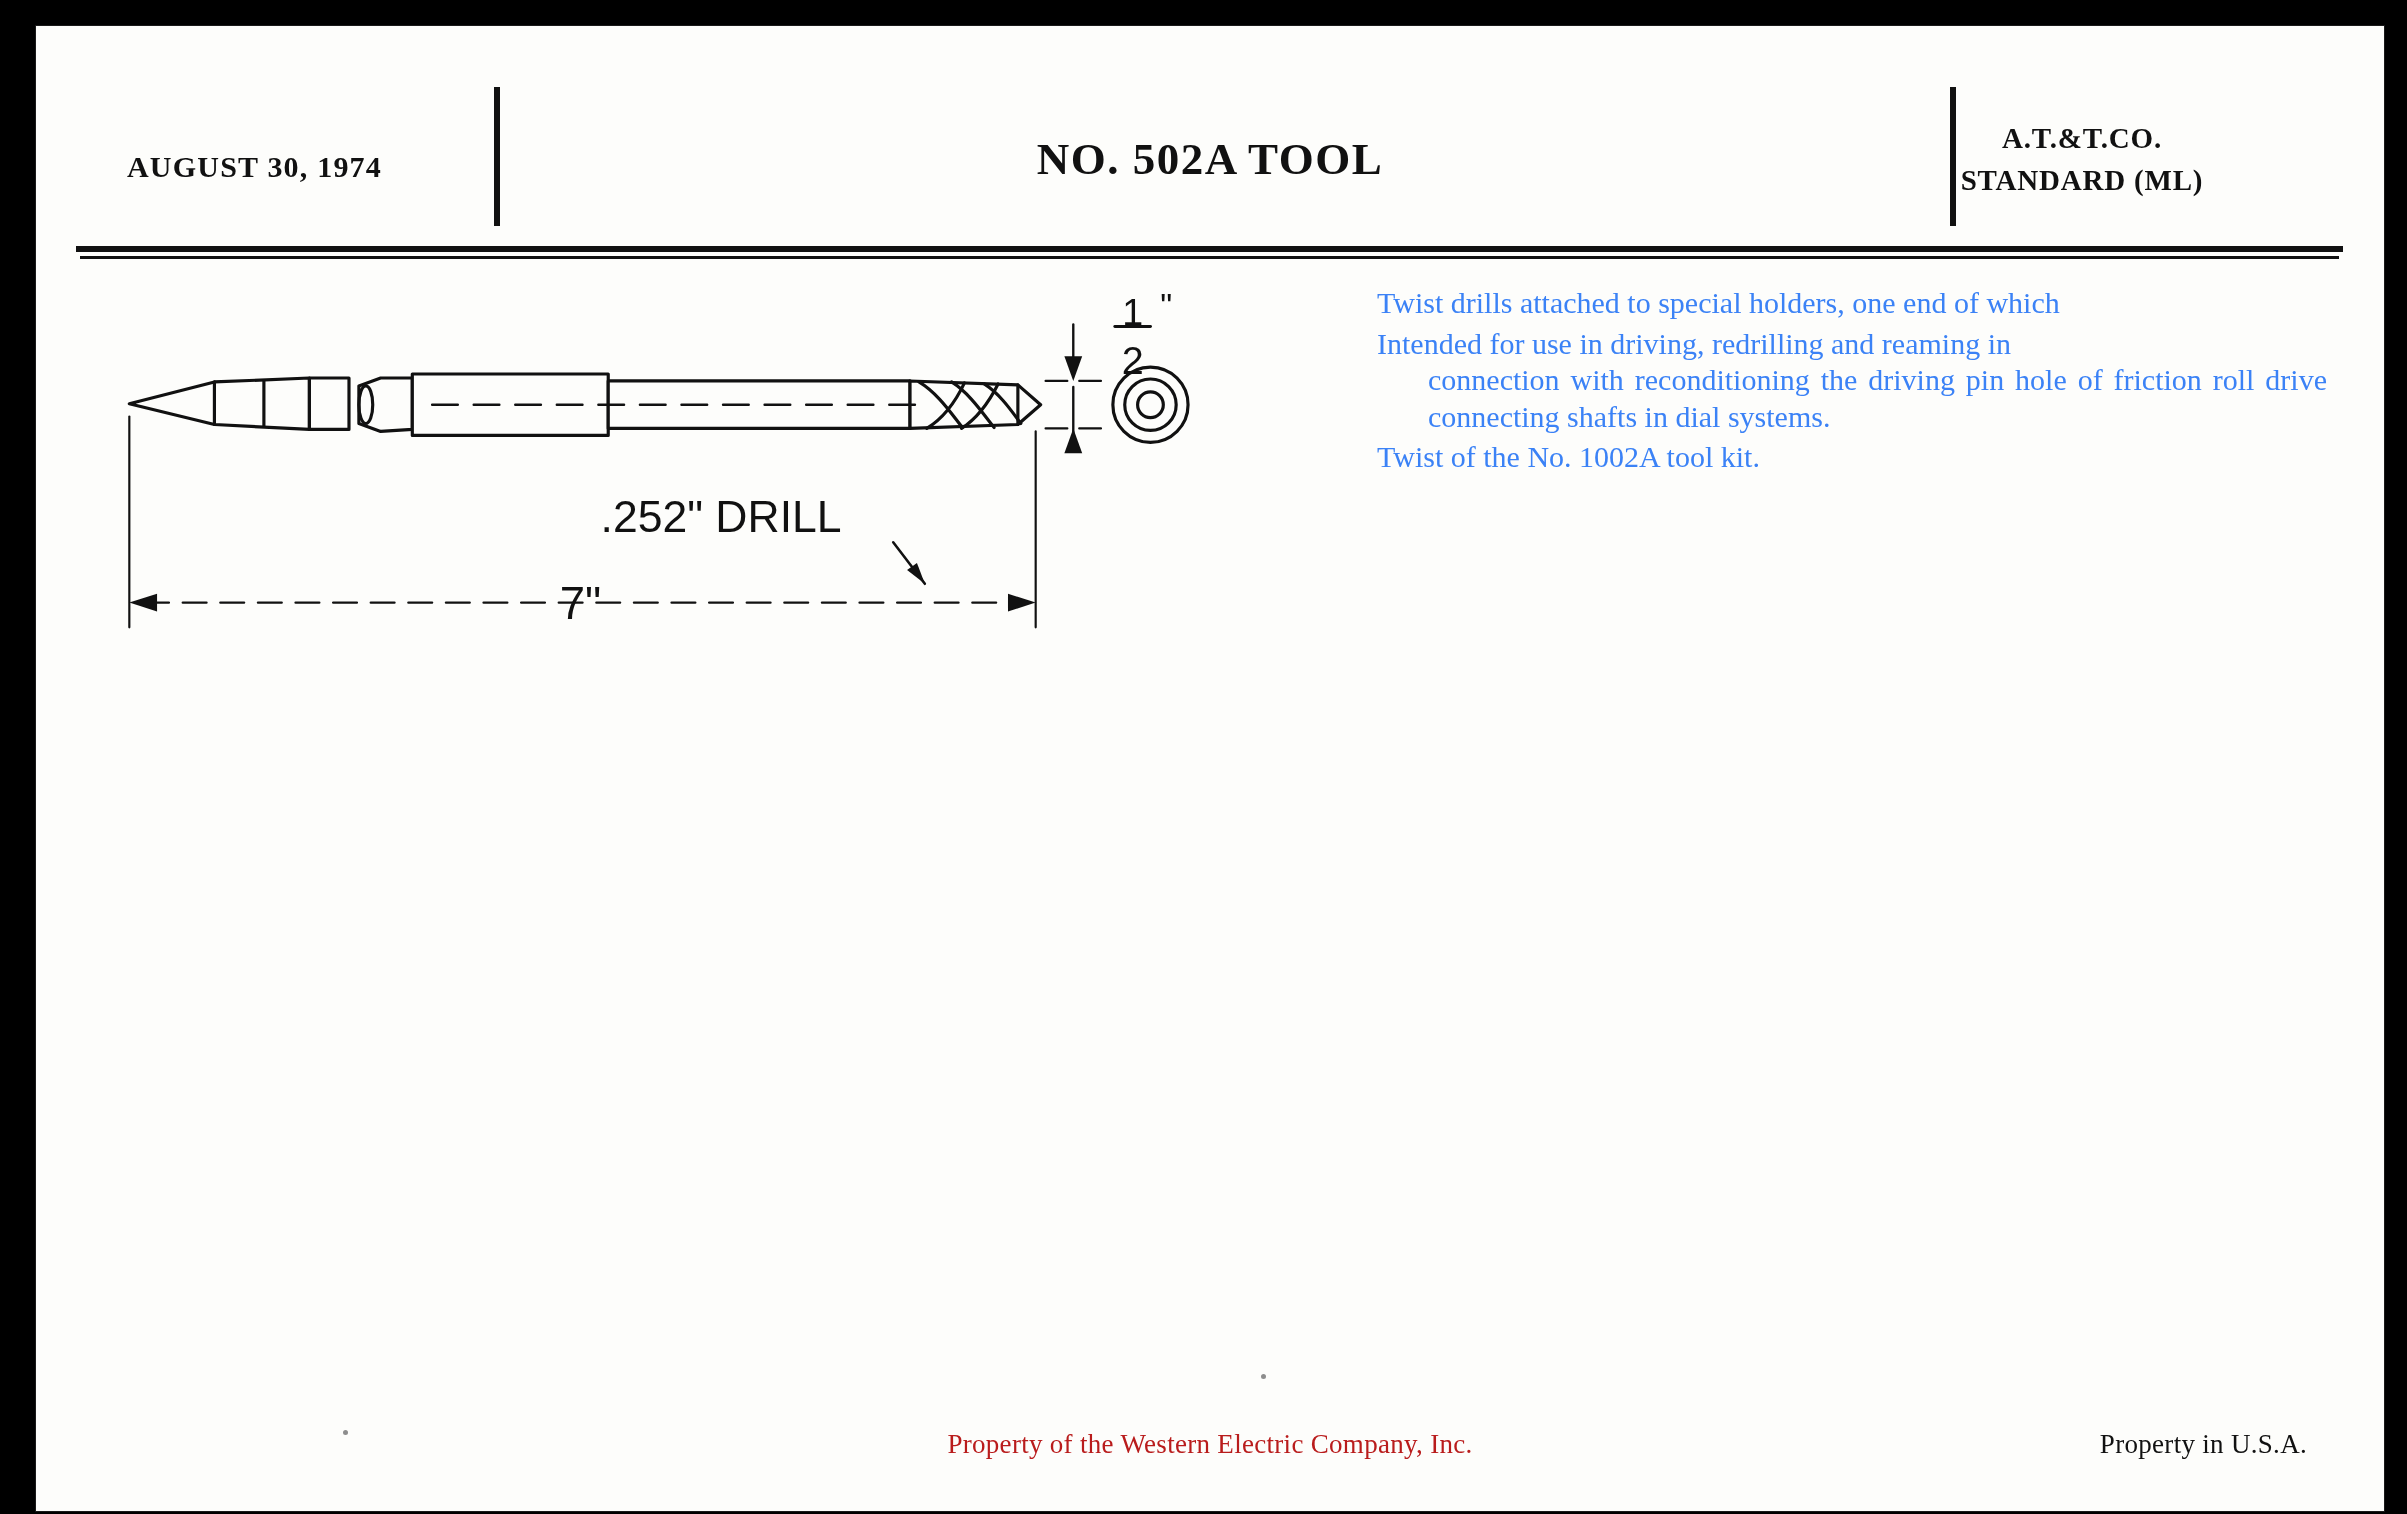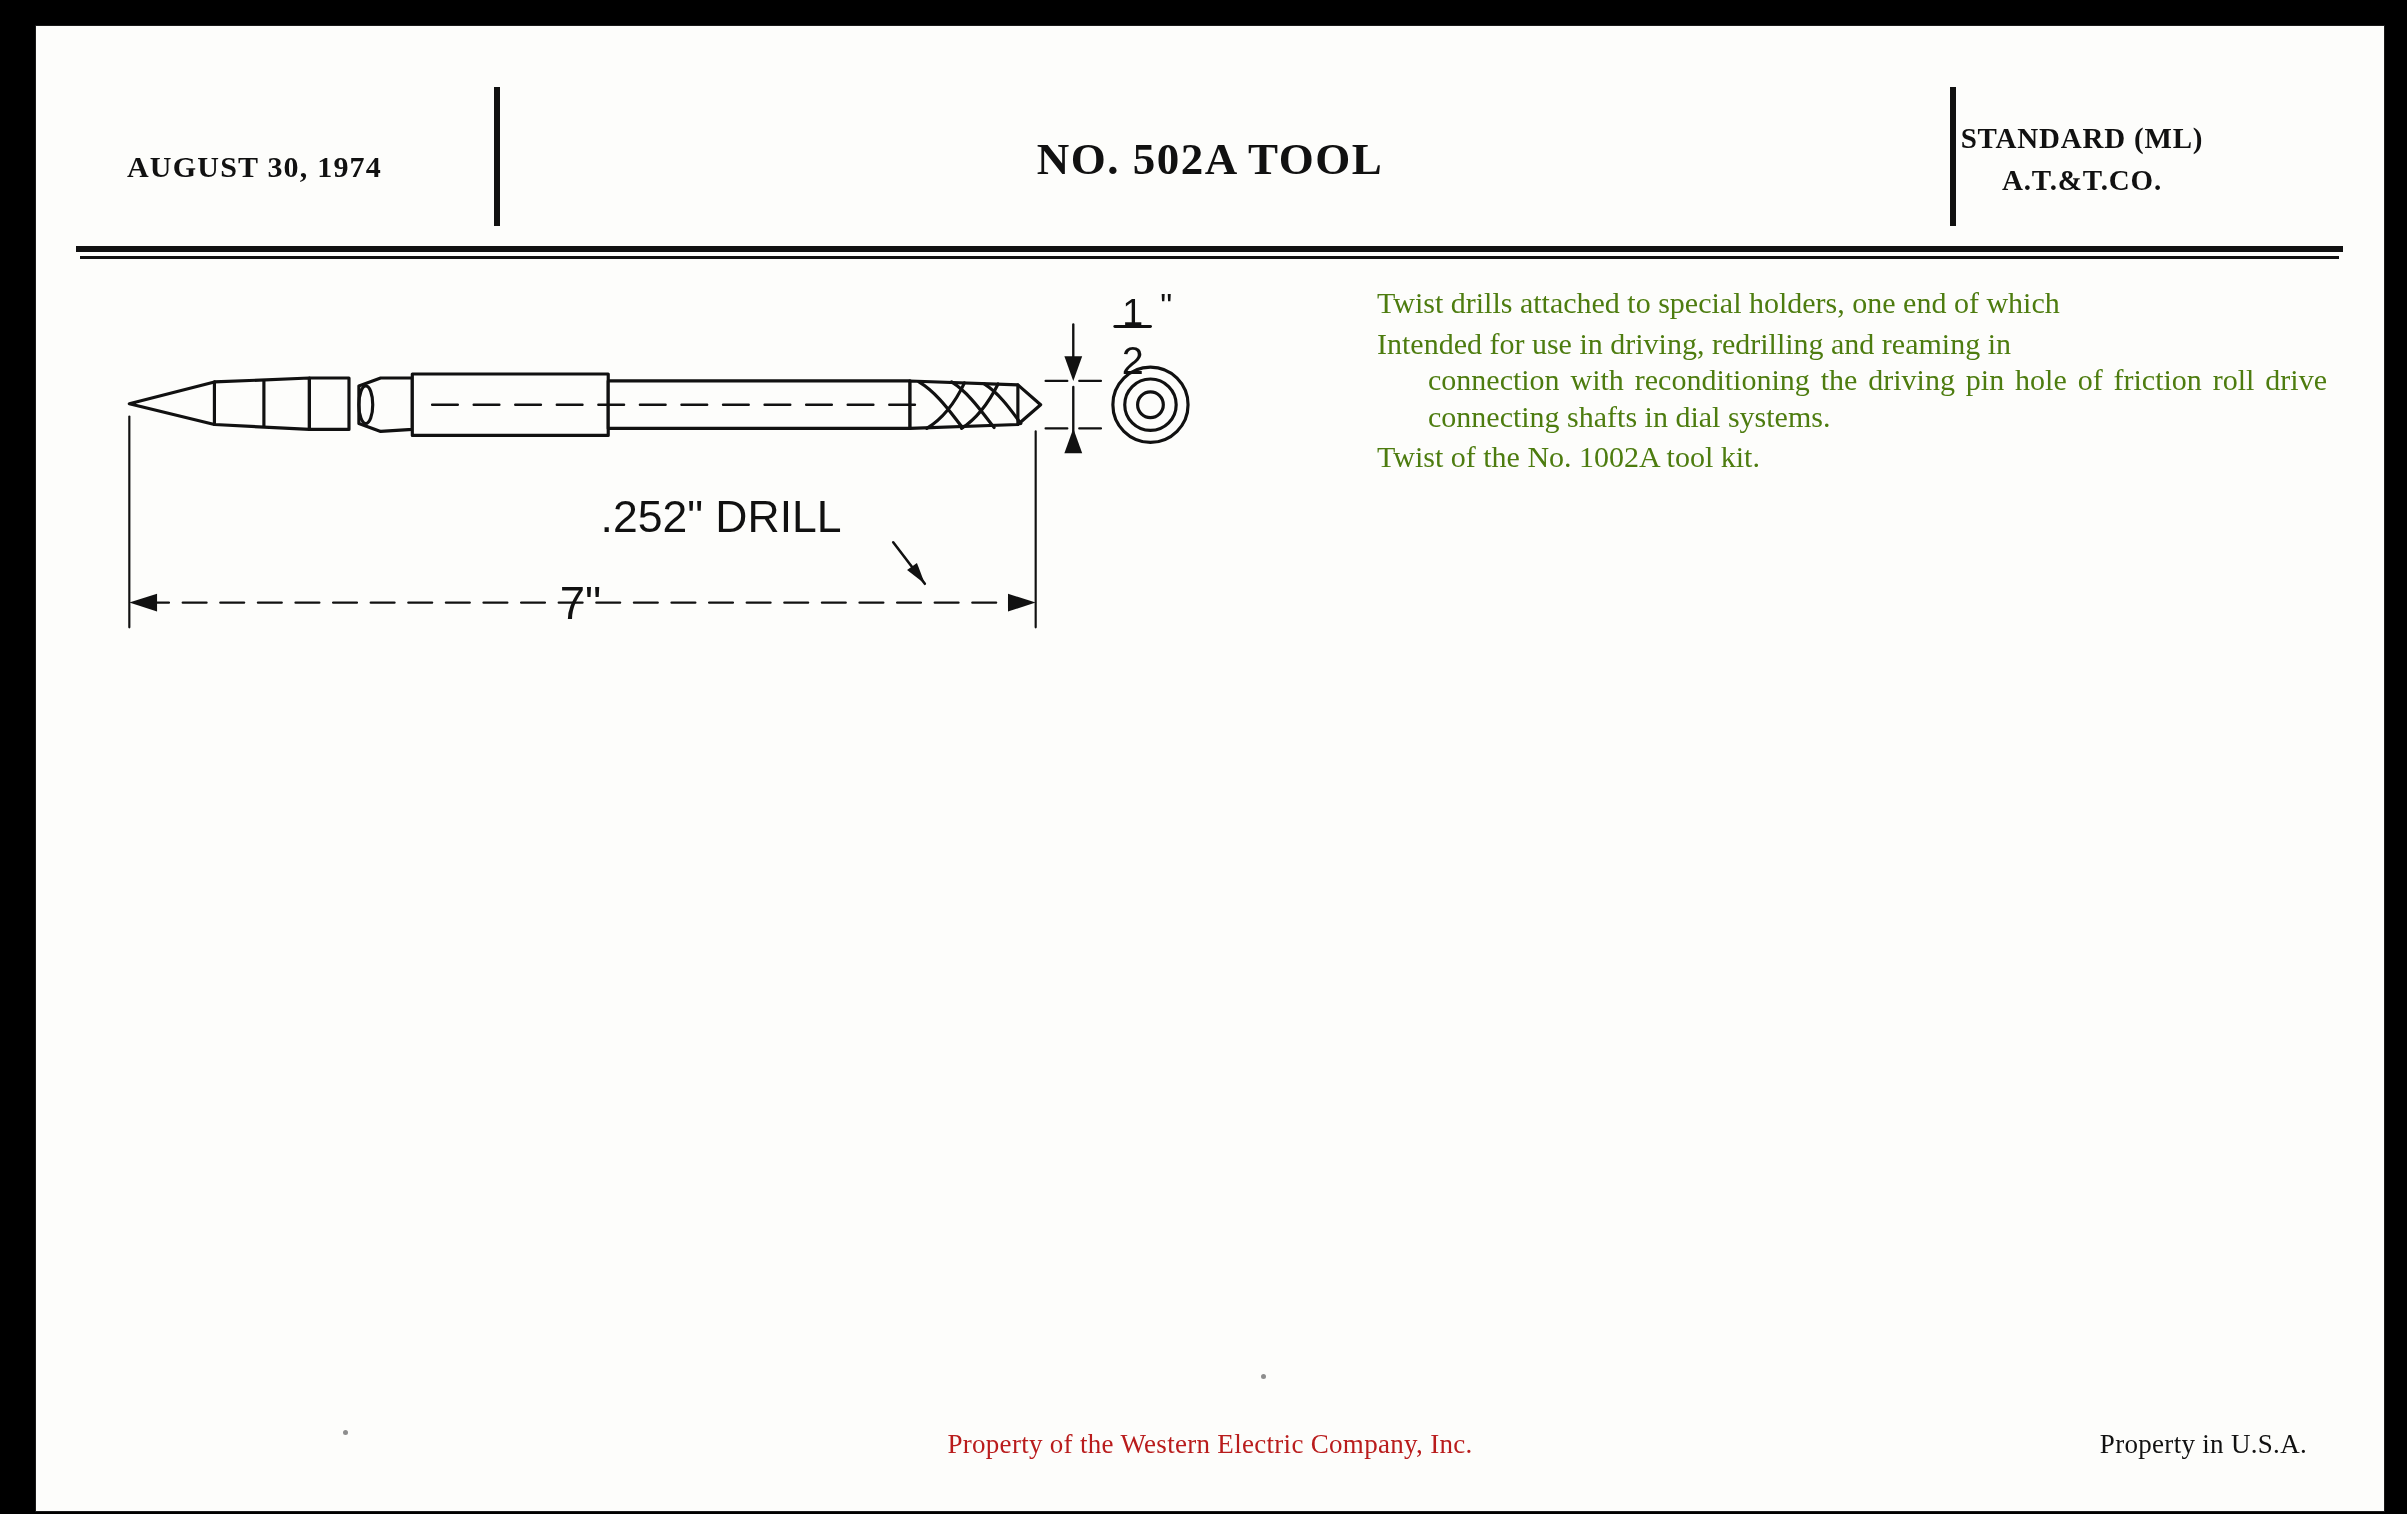--- a/index.html
+++ b/index.html
@@ -95,21 +95,21 @@
     width: 1218px;
     height: 376px;
   }
   .drawing svg { display: block; }
   
   .desc {
     position: absolute;
     left: 1341px;
     top: 259px;
     width: 950px;
-    color: #4d7c0f;
+    color: #3b82f6;
     font-size: 30px;
     line-height: 1.22;
     text-align: justify;
   }
   .desc p {
     margin: 0 0 4px 0;
     text-indent: 0;
   }
   .desc p .cont {
     display: block;
@@ -150,22 +150,22 @@
 <body>
 
 <div class="page">
 
   <div class="header">
     <div class="hdr-date">AUGUST 30, 1974</div>
     <div class="hdr-rule-v left"></div>
     <div class="hdr-title">NO. 502A TOOL</div>
     <div class="hdr-rule-v right"></div>
     <div class="hdr-std">
+      <div>A.T.&amp;T.CO.</div>
       <div>STANDARD (ML)</div>
-      <div>A.T.&amp;T.CO.</div>
     </div>
     <div class="hdr-rule-h"></div>
     <div class="hdr-rule-h thin"></div>
   </div>
 
   <div class="drawing">
     <svg width="1218" height="376" viewBox="0 0 1230 380" xmlns="http://www.w3.org/2000/svg">
       <g fill="none" stroke="#111" stroke-width="3.2" stroke-linejoin="round" stroke-linecap="round">
 
         <g>

